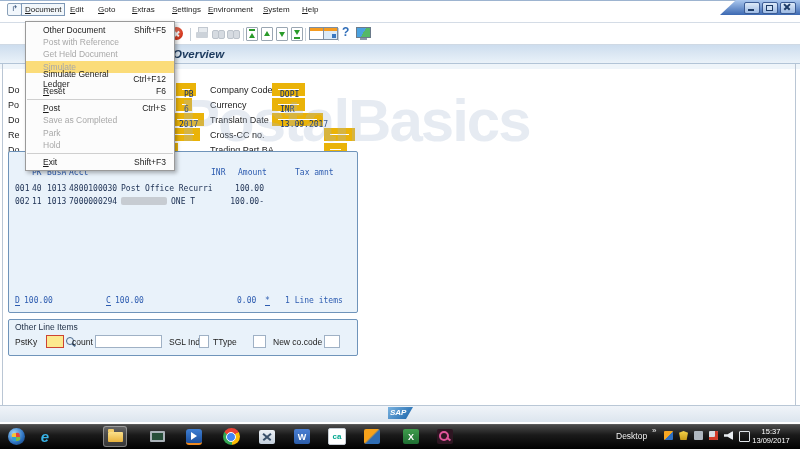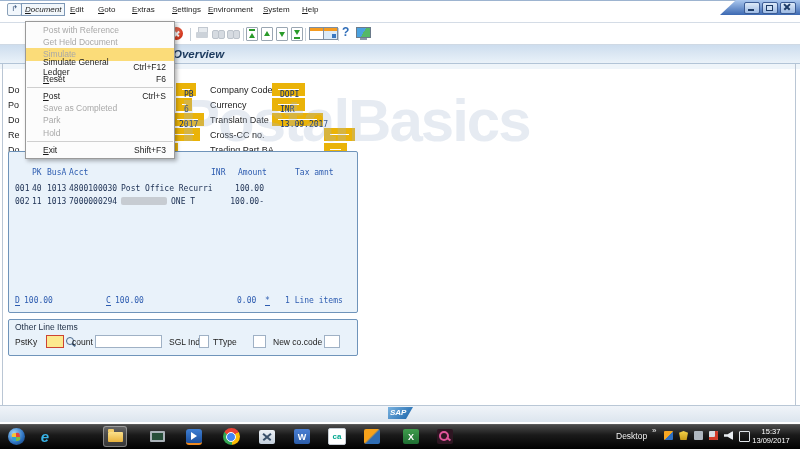--- a/index.html
+++ b/index.html
@@ -17,21 +17,21 @@
   .wbtn.min::after{content:"";position:absolute;left:3px;bottom:2px;width:6px;height:2px;background:#1d3b66;}
   .wbtn.res::after{content:"";position:absolute;left:3px;top:2px;width:5px;height:4px;border:1px solid #1d3b66;background:#cfe0f4;}
   .wbtn.cls::before,.wbtn.cls::after{content:"";position:absolute;left:2px;top:3.5px;width:8px;height:1.6px;background:#1d3b66;}
   .wbtn.cls::before{transform:rotate(45deg);} .wbtn.cls::after{transform:rotate(-45deg);}
   #sysicon{left:7px;top:3px;width:13px;height:11px;border:1px solid #8aa0b8;border-radius:2px;
            background:#f2f7fc;font-size:8px;line-height:10px;text-align:center;color:#33517a;}
 
   
   .mb{position:absolute;top:5px;font-size:8px;color:#1c1c1c;cursor:default;}
   .mb::first-letter{text-decoration:underline;}
-  .mb.active{border:1px solid #7e98b6;background:#f2f7fb;padding:1px 3px;margin:-2px -4px;font-style:italic;}
+  .mb.active{border:1px solid #7e98b6;background:#f2f7fb;padding:1px 3px;margin:-2px -4px;}
   #mline{left:0;top:22px;width:800px;height:1px;background:#d4dce6;}
 
   
   #tline{left:0;top:44px;width:800px;height:1px;background:#cfd9e4;}
   .tsep{position:absolute;top:28px;width:1px;height:13px;background:#c6cfd8;}
   .ico{position:absolute;top:27px;}
   #ic-cancel{left:170px;width:13px;height:13px;border-radius:50%;
      background:radial-gradient(circle at 35% 30%,#f0836a,#d63a20 65%,#a32111);}
   #ic-cancel::before,#ic-cancel::after{content:"";position:absolute;left:3px;top:5.6px;width:7px;height:1.6px;background:#fff;}
   #ic-cancel::before{transform:rotate(45deg);} #ic-cancel::after{transform:rotate(-45deg);}
@@ -266,20 +266,24 @@
   <div class="ofld" style="left:86px;width:67px"></div>
   <span class="olab" style="left:160px">SGL Ind</span>
   <div class="ofld" style="left:190px;width:10px"></div>
   <span class="olab" style="left:204px">TType</span>
   <div class="ofld" style="left:244px;width:13px"></div>
   <span class="olab" style="left:264px">New co.code</span>
   <div class="ofld" style="left:315px;width:16px"></div>
 </div>
 
 <div class="abs" id="menu">
+  <div class="mi">
+    <span class="lbl">Other Document</span>
+      <span class="sc">Shift+F5</span>
+    </div>
   <div class="mi dis">
     <span class="lbl">Post with Reference</span>
       <span class="sc"></span>
     </div>
   <div class="mi dis">
     <span class="lbl">Get Held Document</span>
       <span class="sc"></span>
     </div>
   <div class="mi dis hl">
     <span class="lbl">Simulate</span>

